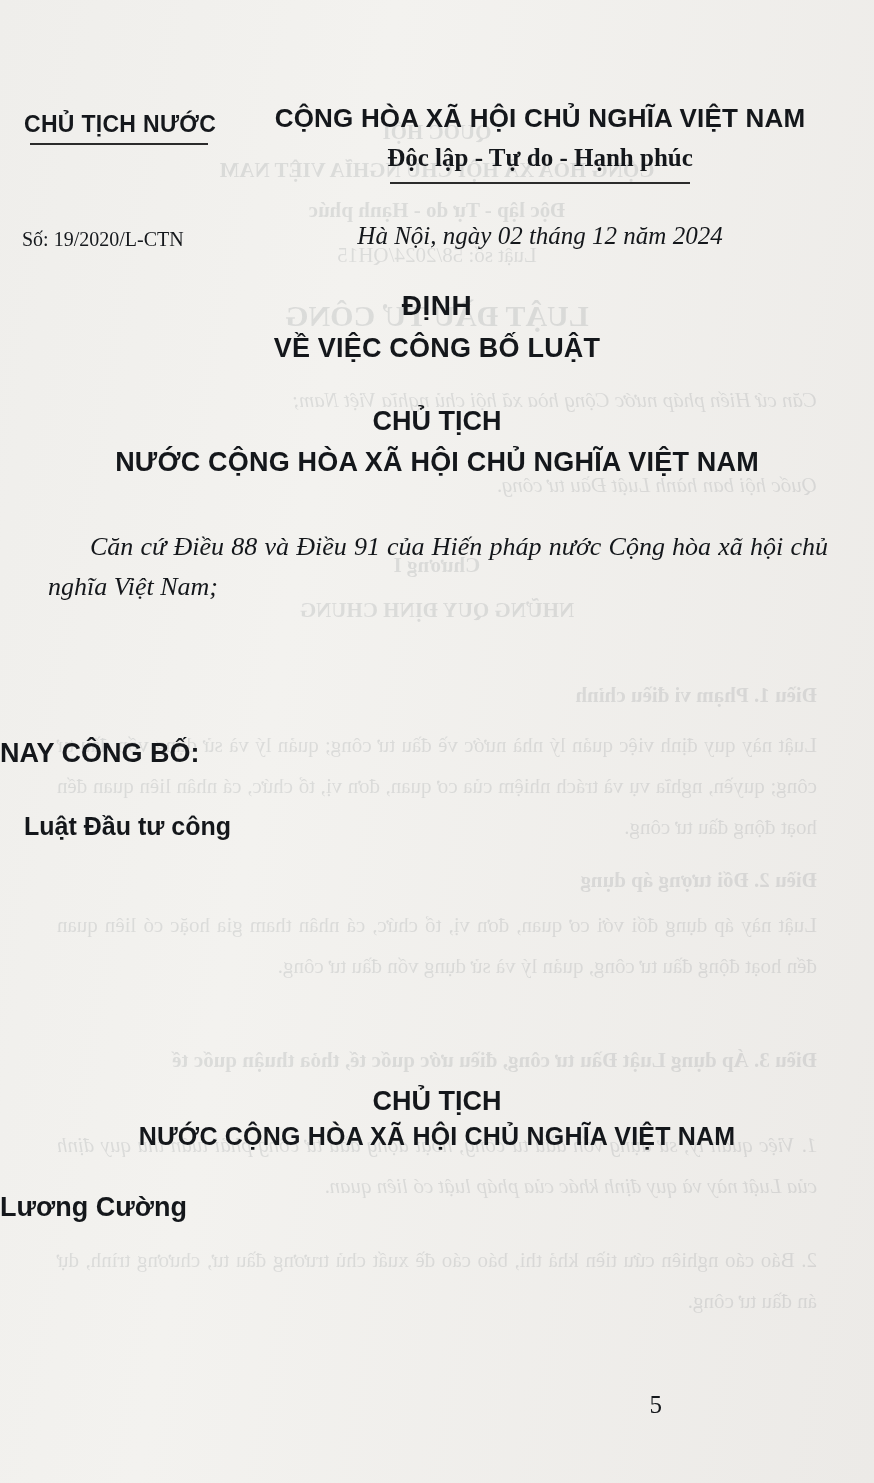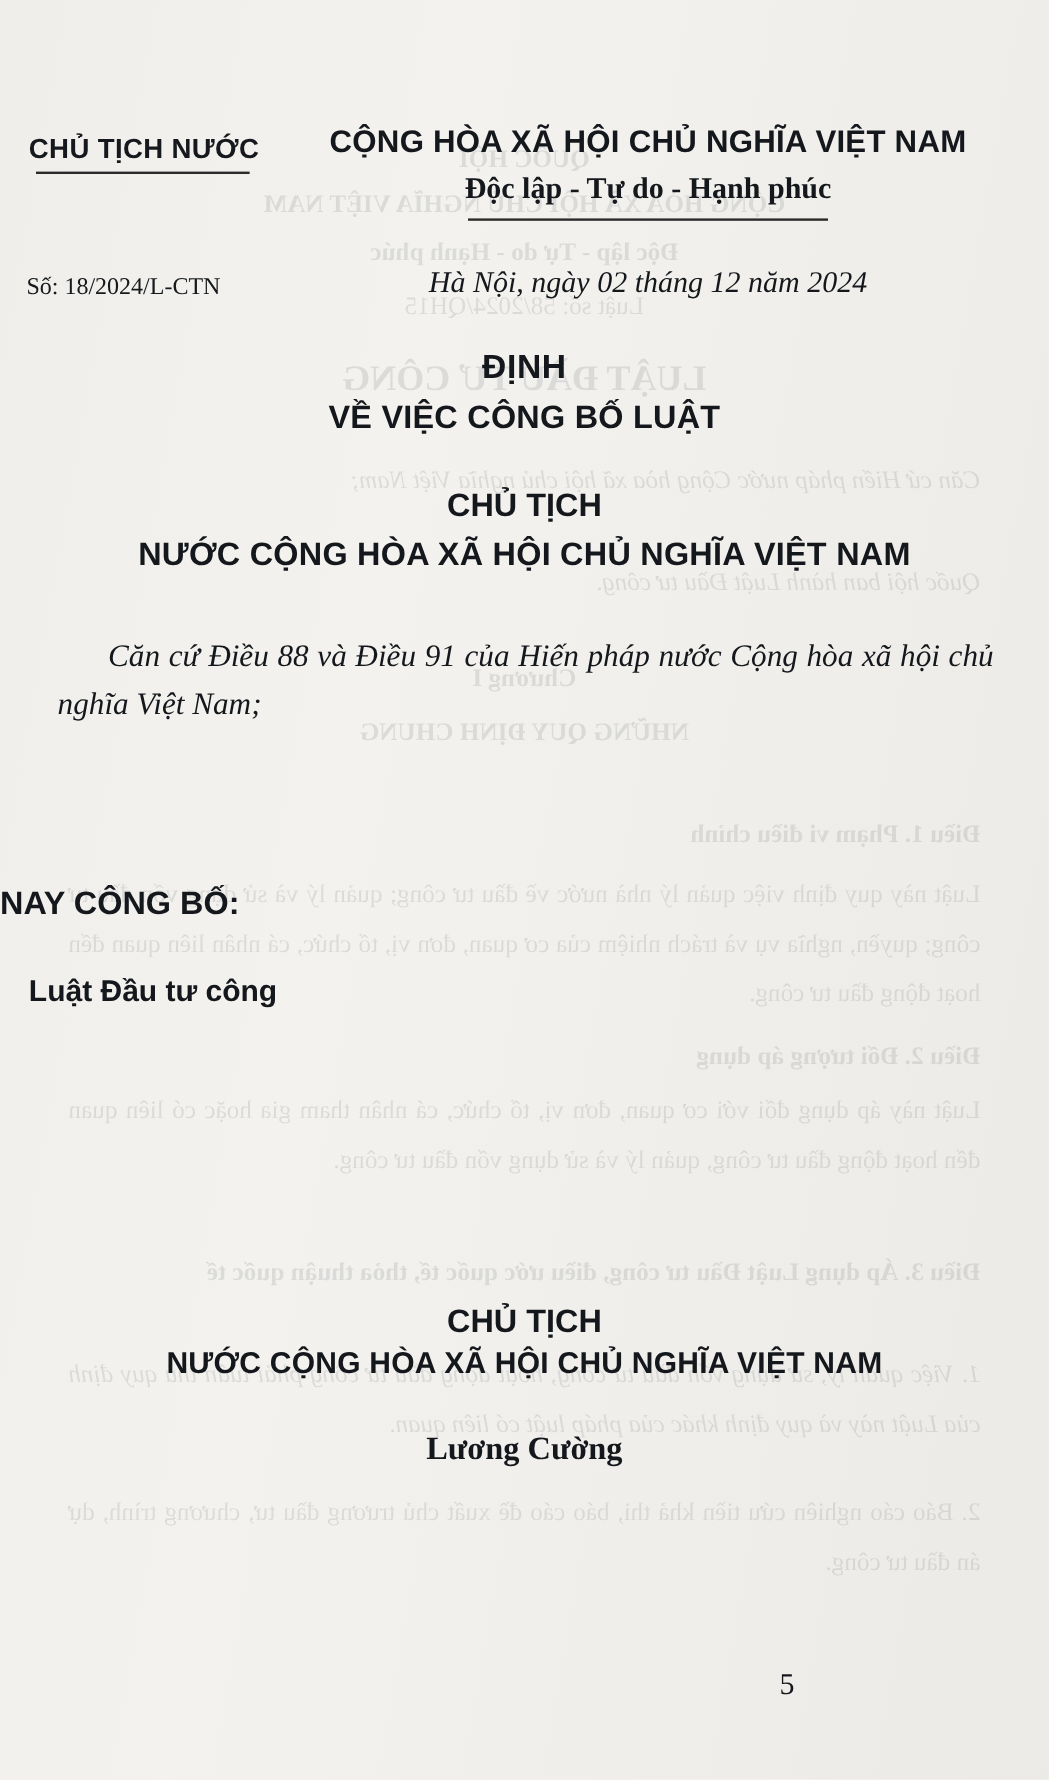--- a/index.html
+++ b/index.html
@@ -247,22 +247,22 @@
     font-weight: bold;
     font-size: 25px;
     letter-spacing: 0.2px;
     color: #14171b;
   }
   .sign-name {
     position: absolute;
     top: 1192px;
     left: 0;
     width: 874px;
-    text-align: center;
-    font-family: Liberation Serif, serif;
+    text-align: left;
+    font-family: Liberation Sans, sans-serif;
     font-weight: bold;
     font-size: 27px;
     color: #14171b;
   }
 
   .page-number {
     position: absolute;
     bottom: 64px;
     right: 80px;
     font-size: 25px;
@@ -295,21 +295,21 @@
 
   <div class="content">
 
     <div class="header-row">
       <div class="chu-tich-nuoc">CHỦ TỊCH NƯỚC</div>
       <div class="nation">CỘNG HÒA XÃ HỘI CHỦ NGHĨA VIỆT NAM</div>
       <div class="motto">Độc lập - Tự do - Hạnh phúc</div>
       <div class="motto-underline"></div>
     </div>
 
-    <div class="so-hieu">Số: 18/2024/L-CTN</div>
+    <div class="so-hieu">Số: 19/2020/L-CTN</div>
     <div class="place-date">Hà Nội, ngày 02 tháng 12 năm 2024</div>
 
     <div class="lenh">ĐỊNH</div>
     <div class="lenh-sub">VỀ VIỆC CÔNG BỐ LUẬT</div>
 
     <div class="ct-title">CHỦ TỊCH</div>
     <div class="ct-title2">NƯỚC CỘNG HÒA XÃ HỘI CHỦ NGHĨA VIỆT NAM</div>
 
     <div class="body-par p1">Căn cứ Điều 88 và Điều 91 của Hiến pháp nước Cộng hòa xã hội chủ nghĩa Việt Nam;</div>
 

